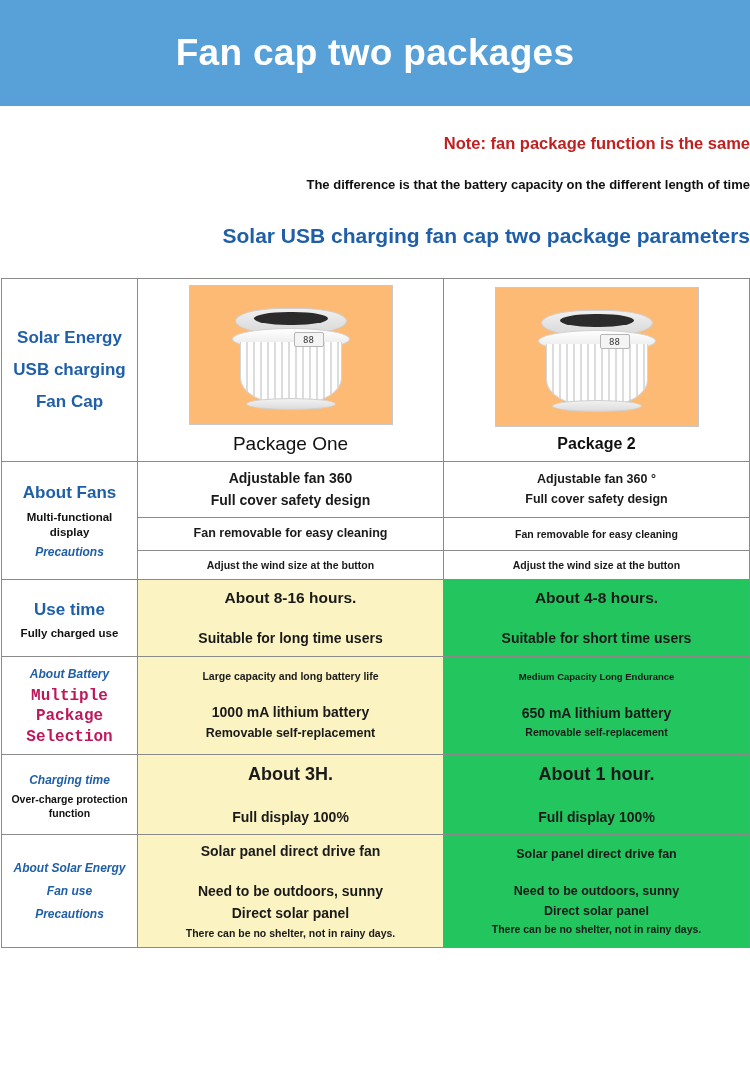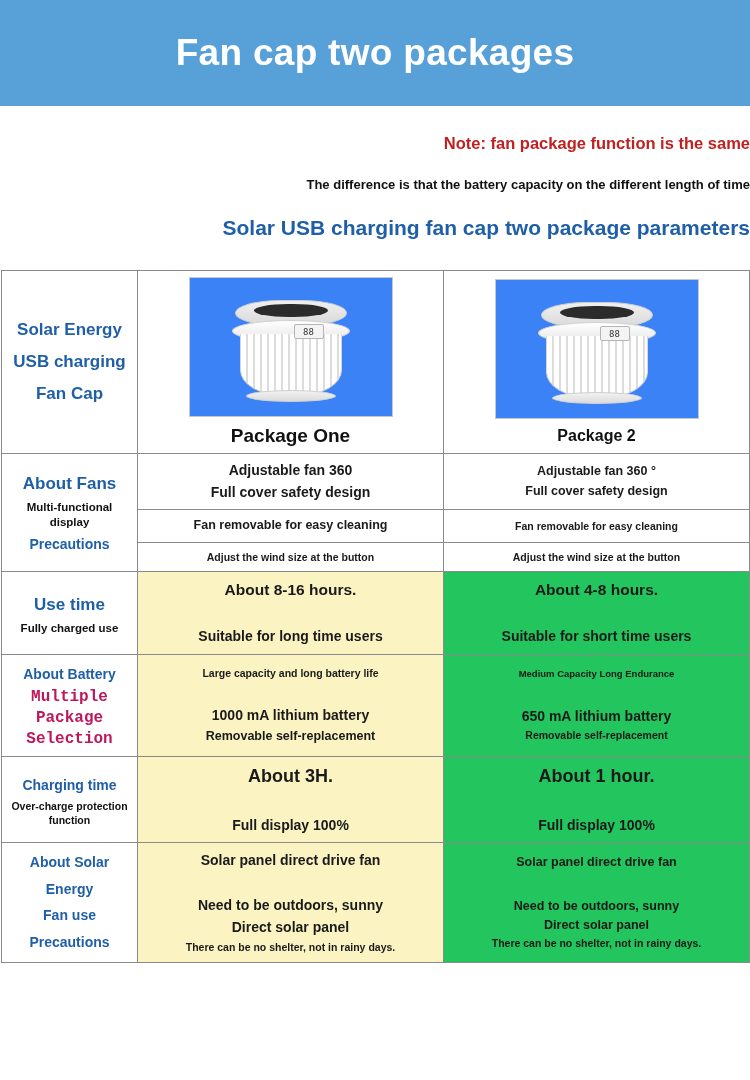--- a/index.html
+++ b/index.html
@@ -38,21 +38,21 @@
   .note {
     color: #c02020;
     font-weight: bold;
     font-size: 16.5px;
     margin: 0 0 24px 0;
   }
   .sub-note {
     color: #111111;
     font-size: 13px;
     font-weight: bold;
-    margin: 0 0 24px 0;
+    margin: 0 0 32px 0;
   }
   .params-title {
     color: #1f5fa8;
     font-weight: bold;
     font-size: 21px;
     margin: 0 0 30px 0;
   }
 
   
   table.spec {
@@ -71,34 +71,34 @@
   .col-p1 { width: 306px; }
   .col-p2 { width: 306px; }
 
   .label-cell {
     text-align: center;
     color: #1f5fa8;
     font-weight: bold;
     line-height: 1.9;
   }
   .label-cell .big { font-size: 17px; display: block; }
-  .label-cell .mid { font-size: 14px; display: block; }
+  .label-cell .mid { font-size: 12px; display: block; font-style: italic; }
   .label-cell .small { font-size: 11.5px; display: block; color: #111; font-weight: bold; line-height: 1.35; }
   .label-cell .small-blue { font-size: 16px; display: block; color: #be185d; font-weight: bold; line-height: 1.3; font-family: Liberation Mono, monospace; }
 
   .cell-center { text-align: center; }
 
   
   .product-cell { text-align: center; padding: 10px 0 6px 0; }
   .photo {
     width: 204px; height: 140px;
     border: 1px solid #c9c9c9;
     margin: 0 auto 8px auto;
     position: relative;
-    background: #3b82f6;
+    background: #fdba74;
     overflow: hidden;
   }
   .fan-body {
     position: absolute;
     left: 50%; top: 22px;
     transform: translateX(-50%);
     width: 118px; height: 100px;
   }
   .fan-top {
     position: absolute; left: 3px; top: 0;
@@ -141,35 +141,35 @@
     border: 1px solid #d5d5d5;
     border-top: none;
   }
   .fan-base {
     position: absolute; left: 14px; top: 90px;
     width: 90px; height: 12px;
     background: linear-gradient(#f2f2f2, #dcdcdc);
     border-radius: 45px / 6px;
     border: 1px solid #d0d0d0;
   }
-  .pkg-name-1 { font-size: 19px; font-weight: bold; color: #111; }
+  .pkg-name-1 { font-size: 19px; font-weight: normal; color: #111; }
   .pkg-name-2 { font-size: 16px; font-weight: bold; color: #111; }
 
   
   .line { line-height: 1.55; }
   .t17b { font-size: 15.5px; font-weight: bold; }
   .t15b { font-size: 14px; font-weight: bold; }
   .t13b { font-size: 12.5px; font-weight: bold; }
   .t11b { font-size: 10.5px; font-weight: bold; }
   .t19b { font-size: 18px; font-weight: bold; }
 
   .bg-yellow { background: #fbf3c2; }
   .bg-blue { background: #22c55e; }
 
-  .gap-line { margin-top: 24px; }
+  .gap-line { margin-top: 18px; }
 </style>
 </head>
 <body>
 
 <div class="page">
 
   <div class="banner">
     <div class="banner-title">Fan cap two packages</div>
   </div>
 

